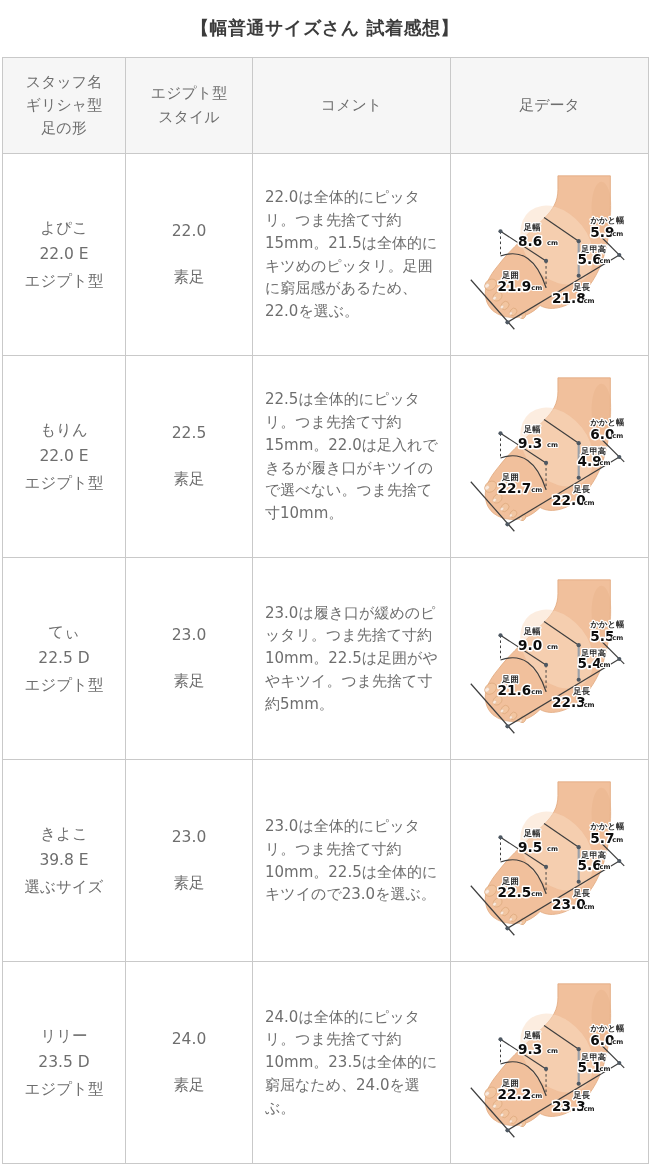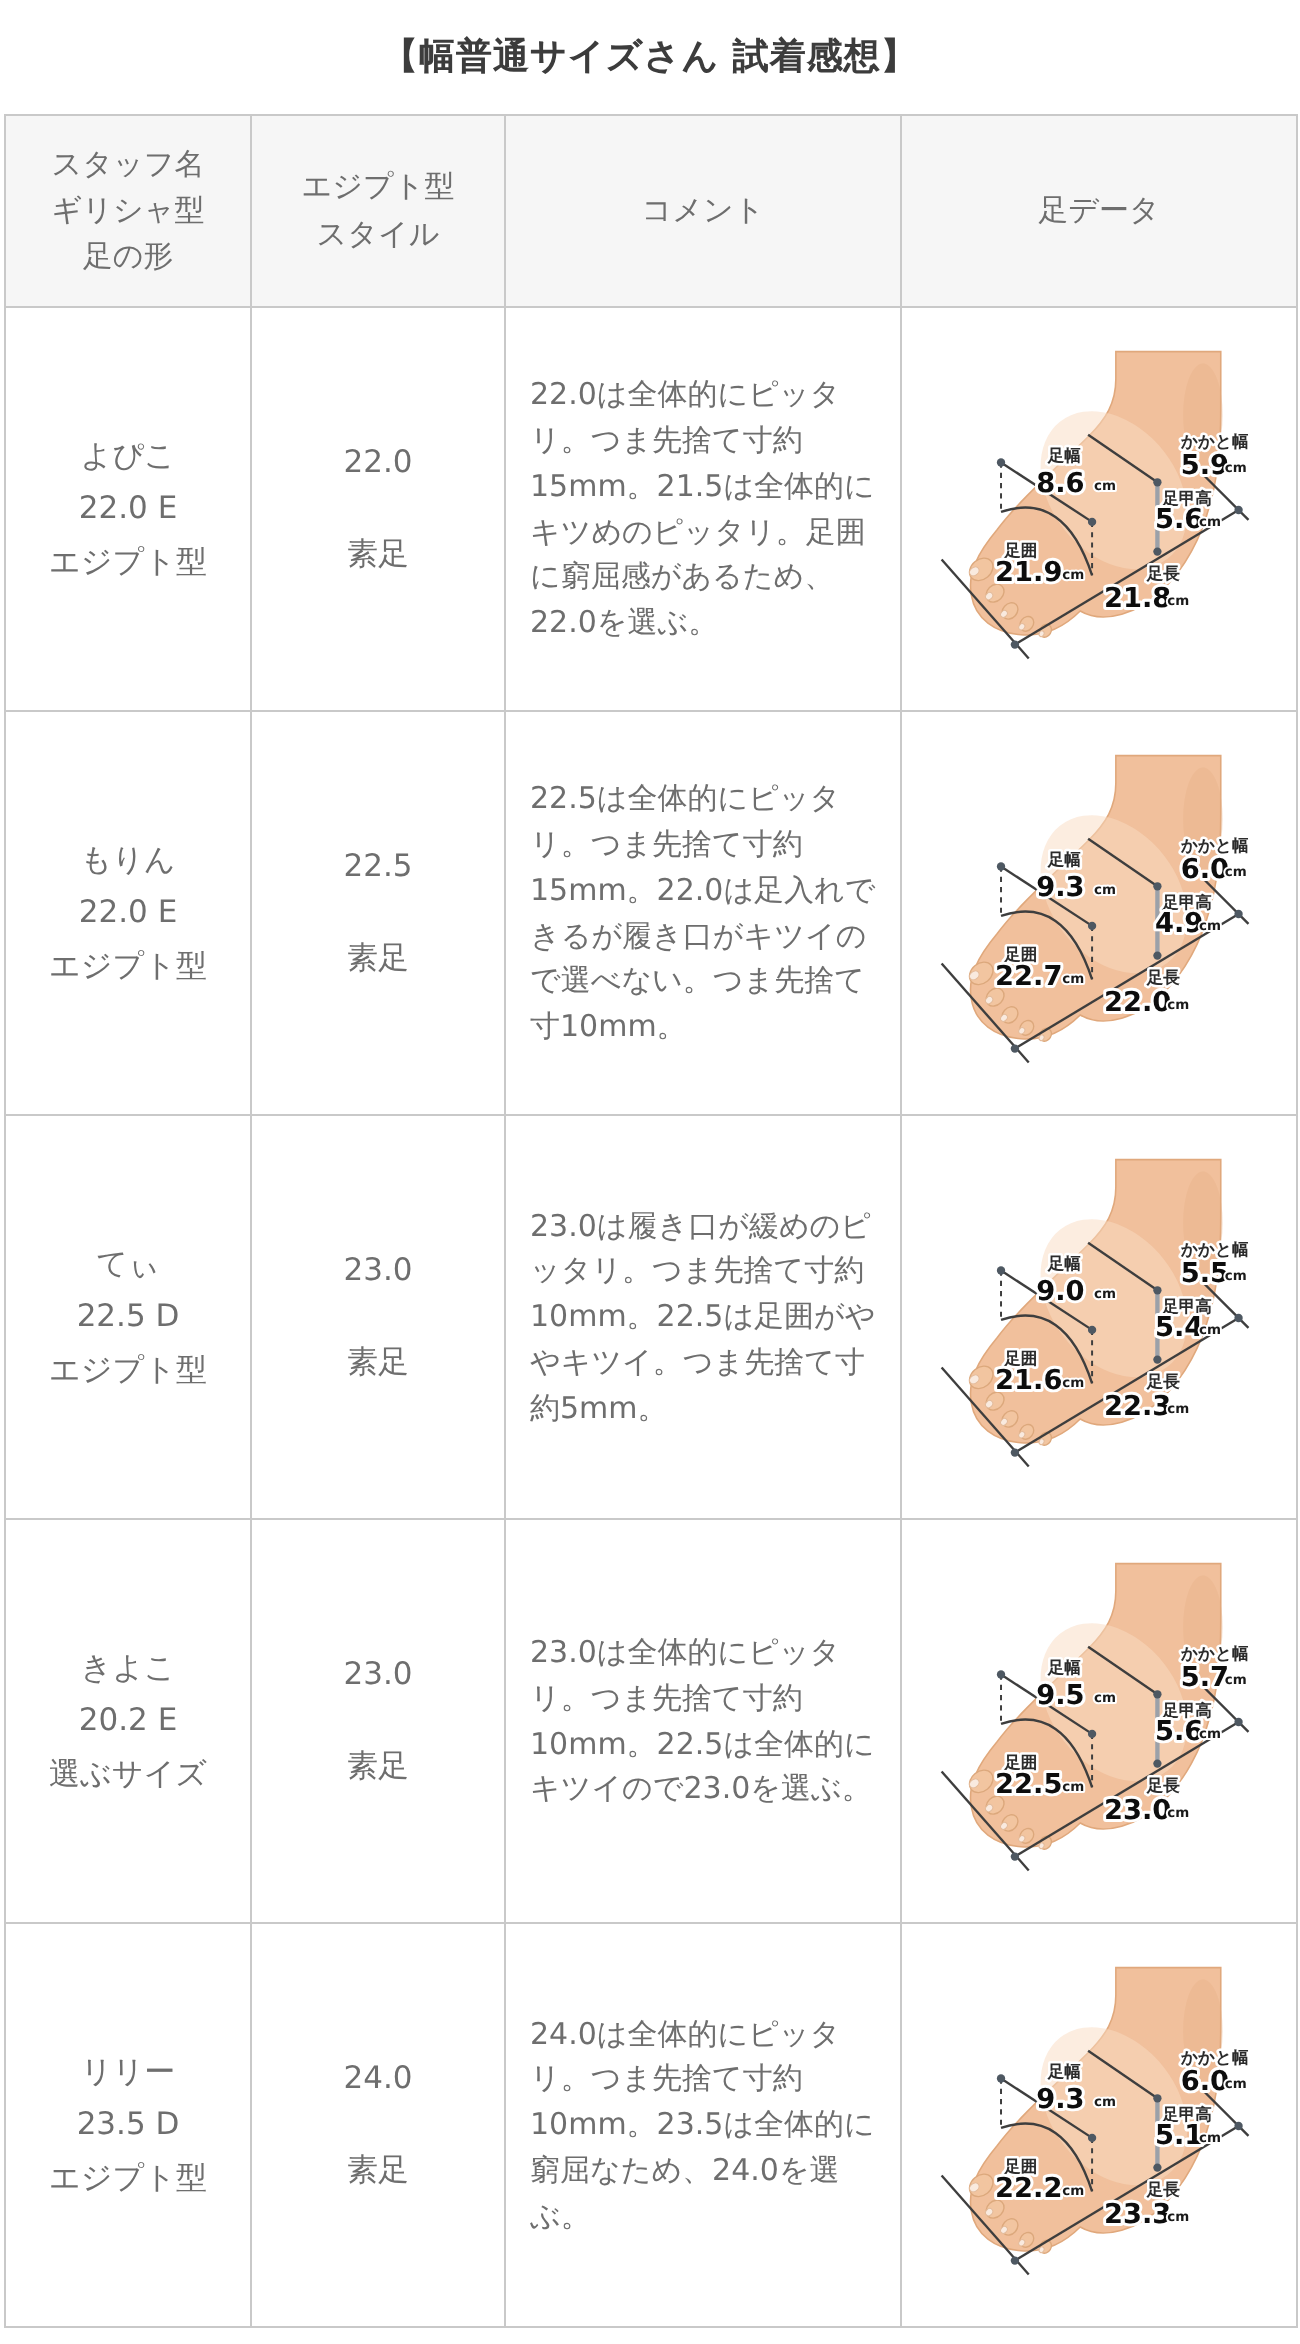--- a/index.html
+++ b/index.html
@@ -295,21 +295,21 @@
           <text class="val" x="117" y="149">22.3</text>
           <text class="unit" x="132" y="148">cm</text>
         </g>
       </svg>
     </td>
   </tr>
 
   <tr class="data-row">
     <td class="staff">
       <div>きよこ</div>
-      <div>20.2 E</div>
+      <div>39.8 E</div>
       <div>選ぶサイズ</div>
     </td>
     <td class="size">
       <div class="chosen">23.0</div>
       <div>素足</div>
     </td>
     <td class="comment">
       <div>23.0は全体的にピッタリ。つま先捨て寸約10mm。22.5は全体的にキツイので23.0を選ぶ。</div>
     </td>
     <td class="footdata">

